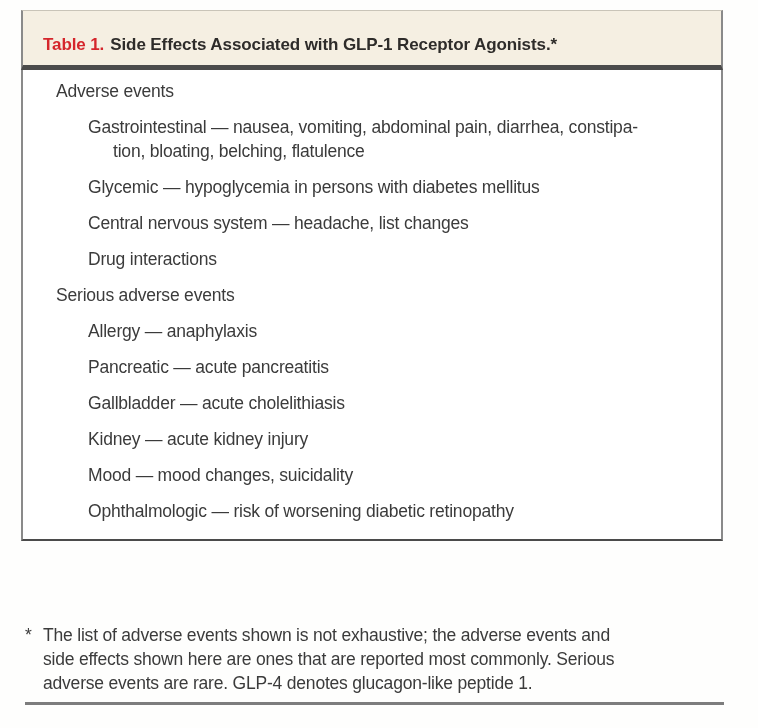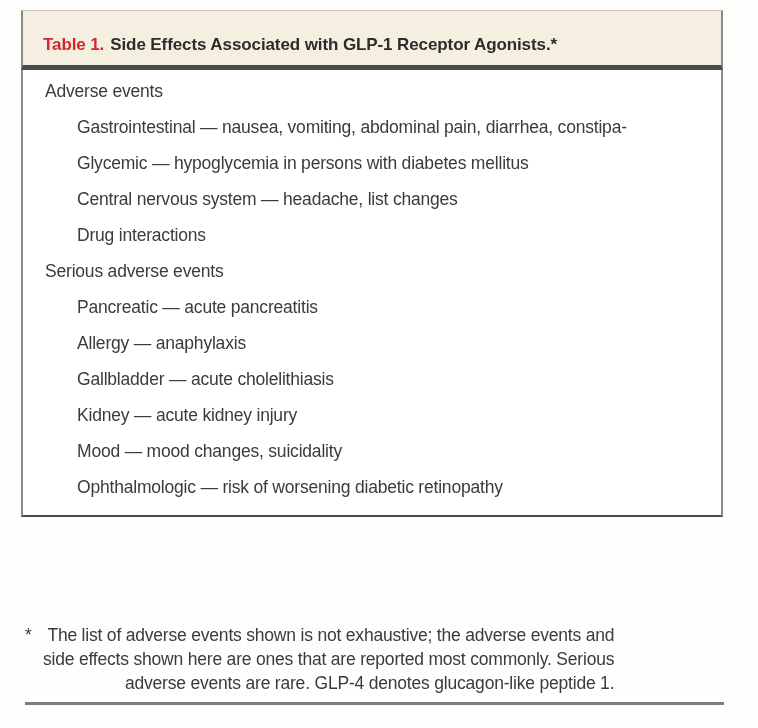--- a/index.html
+++ b/index.html
@@ -47,37 +47,37 @@
     box-sizing: border-box;
   }
   .row {
     font-size: 17.5px;
     line-height: 24px;
     color: #3b3b3b;
     letter-spacing: -0.2px;
     margin-bottom: 12px;
   }
   .row.lvl1 { padding-left: 32px; }
-  .row .ln { white-space: nowrap; }
+  .row .ln { white-space: nowrap; margin-left: 11px; }
   .row .ln.cont { padding-left: 25px; }
   .footnote {
     position: absolute;
     left: 25px;
     top: 623px;
     width: 712px;
     display: flex;
     font-size: 17.5px;
     line-height: 24px;
     color: #3b3b3b;
     letter-spacing: -0.2px;
   }
   .fn-marker {
     flex: 0 0 18px;
   }
-  .fn-lines .ln { white-space: nowrap; text-align: right; }
+  .fn-lines .ln { white-space: nowrap; }
   .bottom-rule {
     position: absolute;
     left: 25px;
     top: 702px;
     width: 699px;
     height: 0;
     border-top: 3px solid #7d7d7d;
   }
 </style>
 </head>
@@ -90,38 +90,39 @@
     <div class="table-header">
       <span class="tlabel">Table 1.</span><span>Side Effects Associated with GLP-1 Receptor Agonists.*</span>
     </div>
 
     <div class="table-body">
       <div class="row lvl0">
         <div class="ln">Adverse events</div>
       </div>
       <div class="row lvl1">
         <div class="ln">Gastrointestinal — nausea, vomiting, abdominal pain, diarrhea, constipa-</div>
+        <div class="ln cont">tion, bloating, belching, flatulence</div>
       </div>
       <div class="row lvl1">
         <div class="ln">Glycemic — hypoglycemia in persons with diabetes mellitus</div>
       </div>
       <div class="row lvl1">
         <div class="ln">Central nervous system — headache, list changes</div>
       </div>
       <div class="row lvl1">
         <div class="ln">Drug interactions</div>
       </div>
       <div class="row lvl0">
         <div class="ln">Serious adverse events</div>
       </div>
       <div class="row lvl1">
-        <div class="ln">Pancreatic — acute pancreatitis</div>
+        <div class="ln">Allergy — anaphylaxis</div>
       </div>
       <div class="row lvl1">
-        <div class="ln">Allergy — anaphylaxis</div>
+        <div class="ln">Pancreatic — acute pancreatitis</div>
       </div>
       <div class="row lvl1">
         <div class="ln">Gallbladder — acute cholelithiasis</div>
       </div>
       <div class="row lvl1">
         <div class="ln">Kidney — acute kidney injury</div>
       </div>
       <div class="row lvl1">
         <div class="ln">Mood — mood changes, suicidality</div>
       </div>

